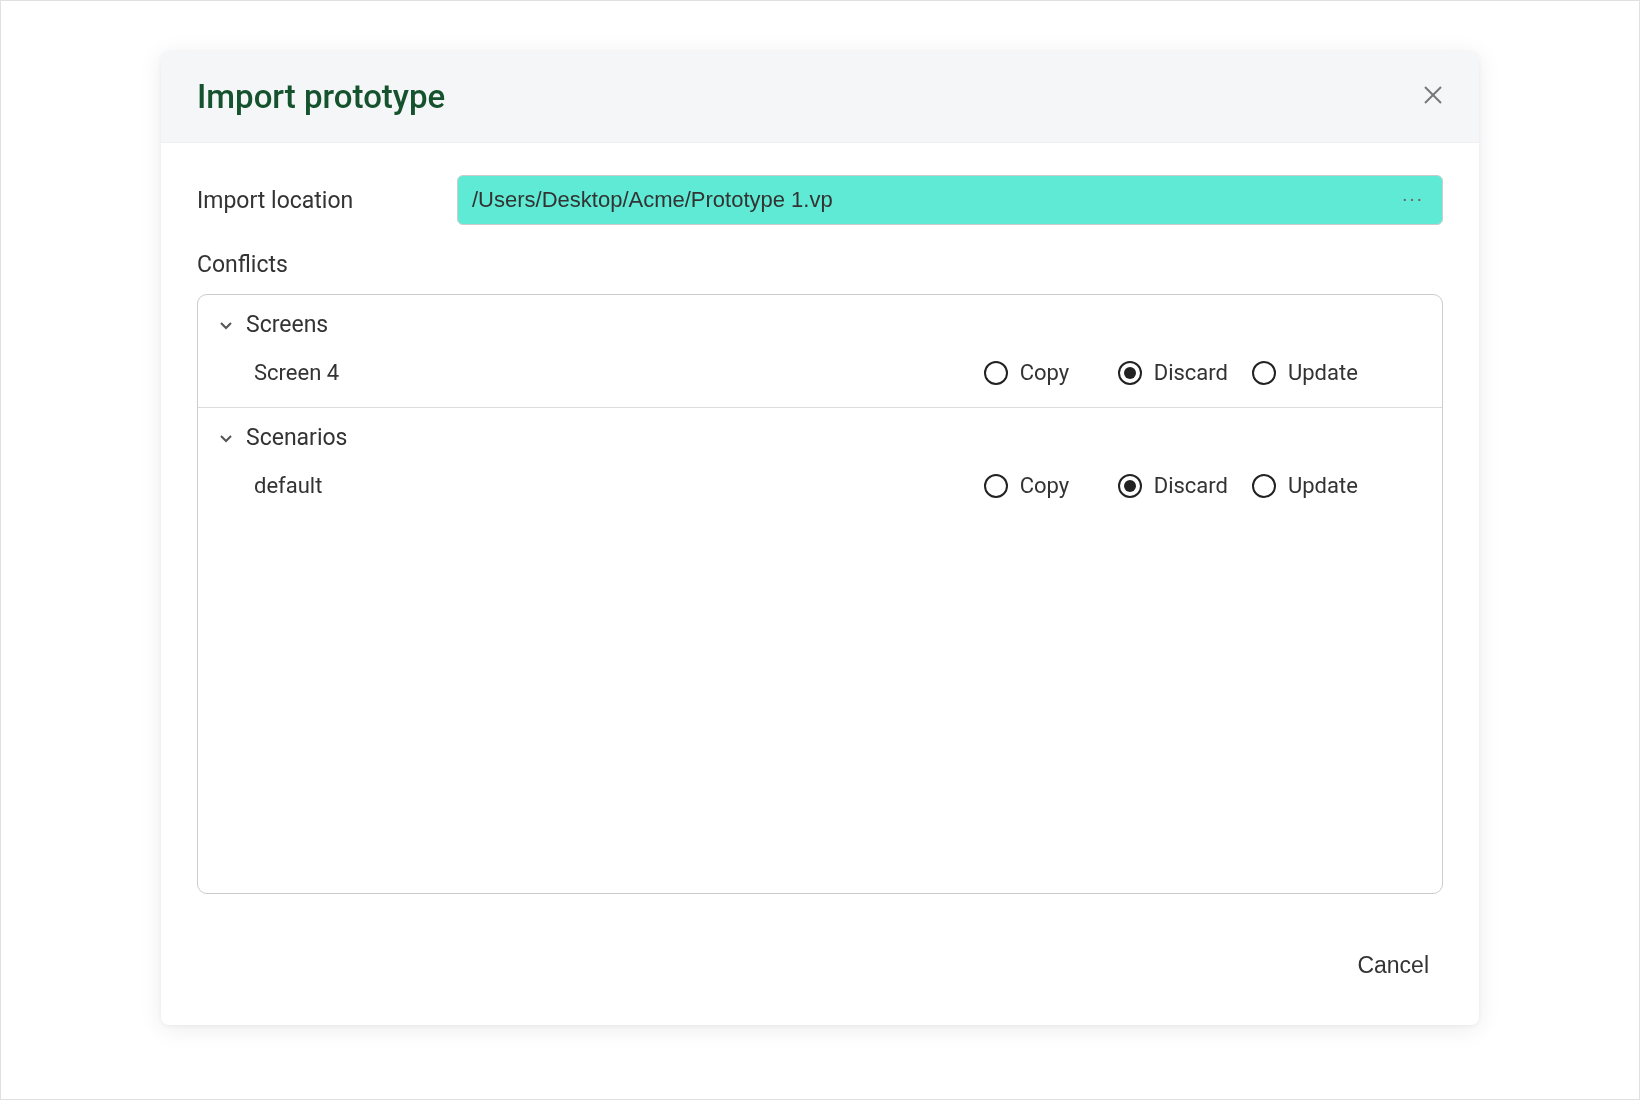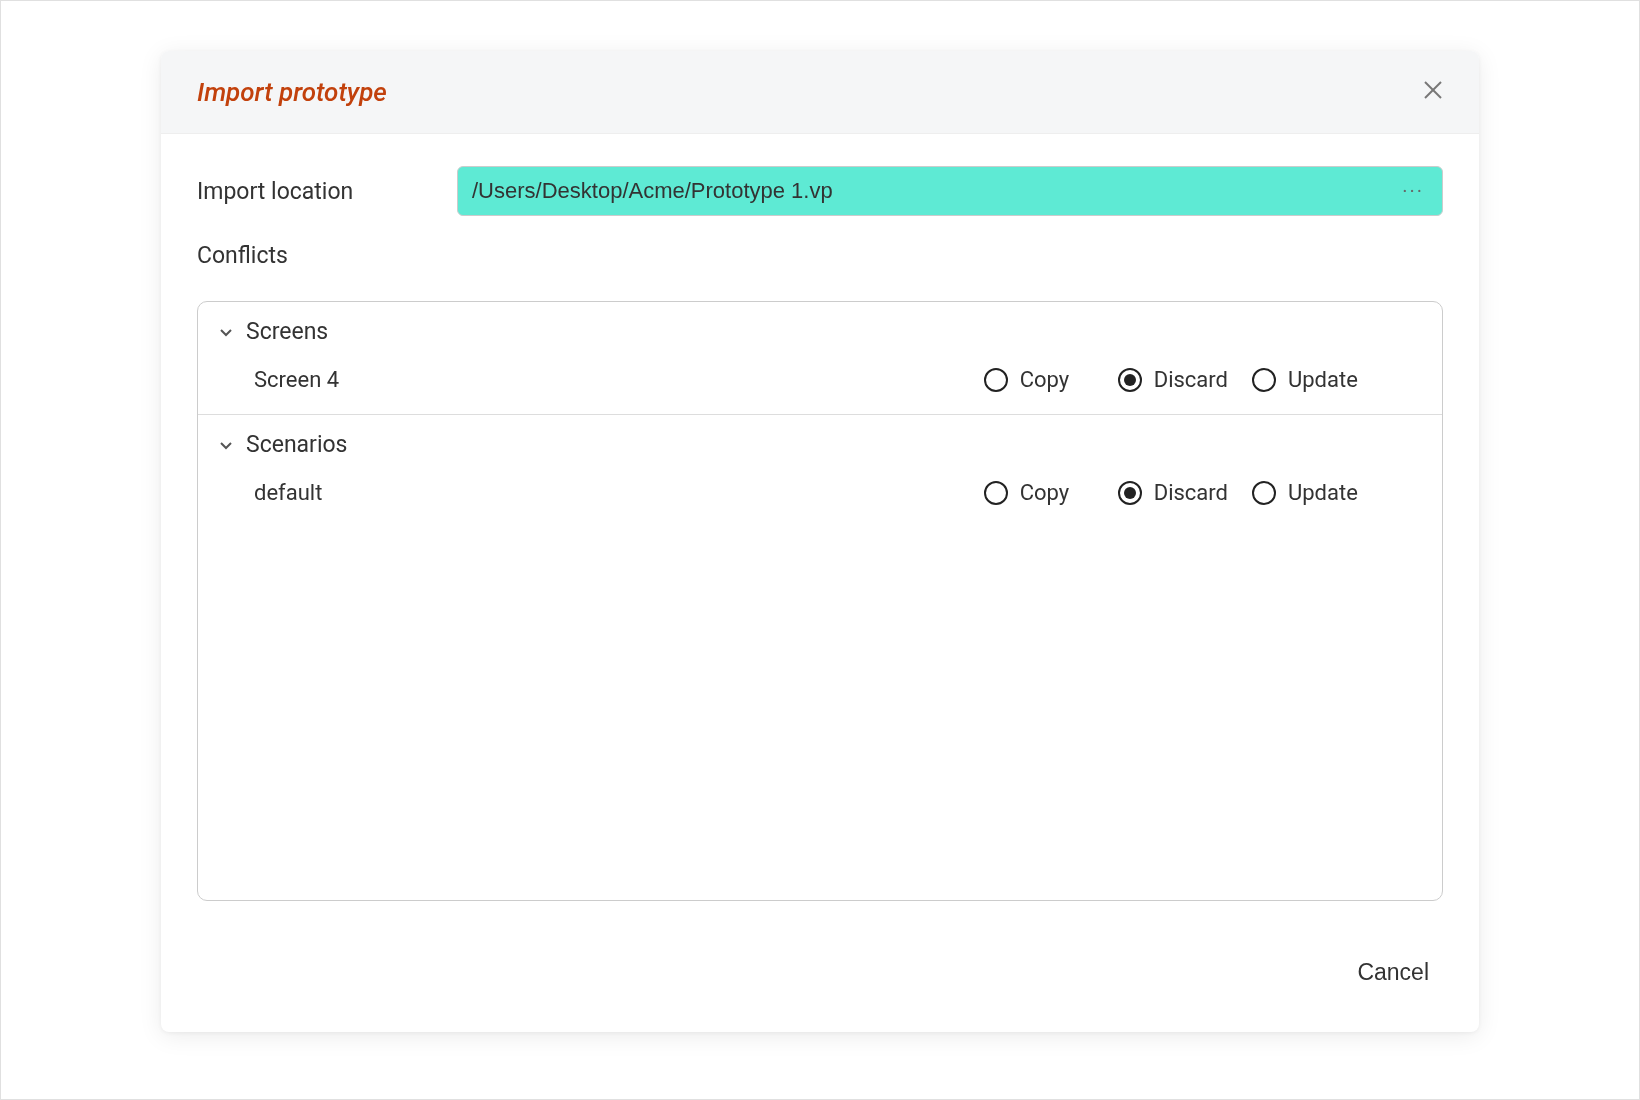--- a/index.html
+++ b/index.html
@@ -23,24 +23,23 @@
     }
     .dialog-header {
       background: #f5f6f7;
       padding: 26px 32px 26px 36px;
       display: flex;
       align-items: center;
       justify-content: space-between;
       border-bottom: 1px solid #eee;
     }
     .dialog-title {
-      font-size: 26px;
+      font-size: 33px;
       font-weight: 500;
-      color: #c2410c;
-      font-style: italic;
+      color: #14532d;
     }
     .close-btn {
       width: 28px;
       height: 28px;
       display: flex;
       align-items: center;
       justify-content: center;
       cursor: pointer;
       color: #666;
     }
@@ -79,21 +78,21 @@
     .more-btn {
       font-size: 20px;
       color: #666;
       cursor: pointer;
       padding: 0 4px;
       letter-spacing: 2px;
     }
     .section-label {
       font-size: 23px;
       color: #333;
-      margin-bottom: 32px;
+      margin-bottom: 16px;
     }
     .conflicts-box {
       border: 1px solid #ccc;
       border-radius: 10px;
       height: 600px;
       overflow: auto;
     }
     .group {
       border-bottom: 1px solid #ddd;
     }

